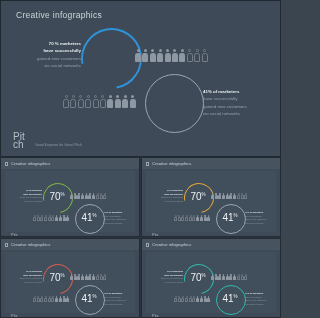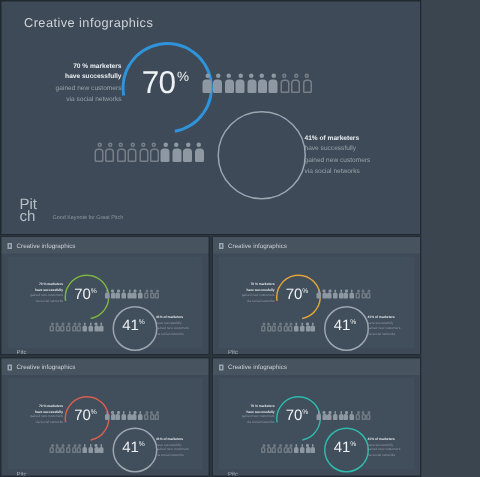--- a/index.html
+++ b/index.html
@@ -100,23 +100,20 @@
 </head>
 <body>
 
 <div class="page">
 
   <div class="hero">
 
     <div class="hero-title">Creative infographics</div>
 
     <div class="ring70"></div>
-    <div class="num70">
-      <span>70</span><i>%</i>
-    </div>
 
     <div class="cap cap-left">
       <b>70 % marketers</b>
       <b>have successfully</b>
       <span>gained new customers</span>
       <span>via social networks</span>
     </div>
 
     <div class="people p-top">
       <div class="pr fill">

